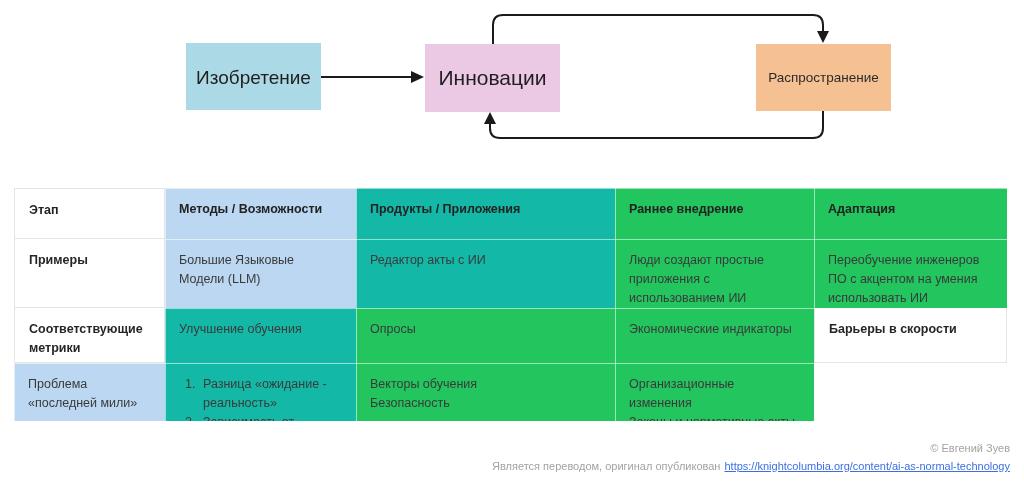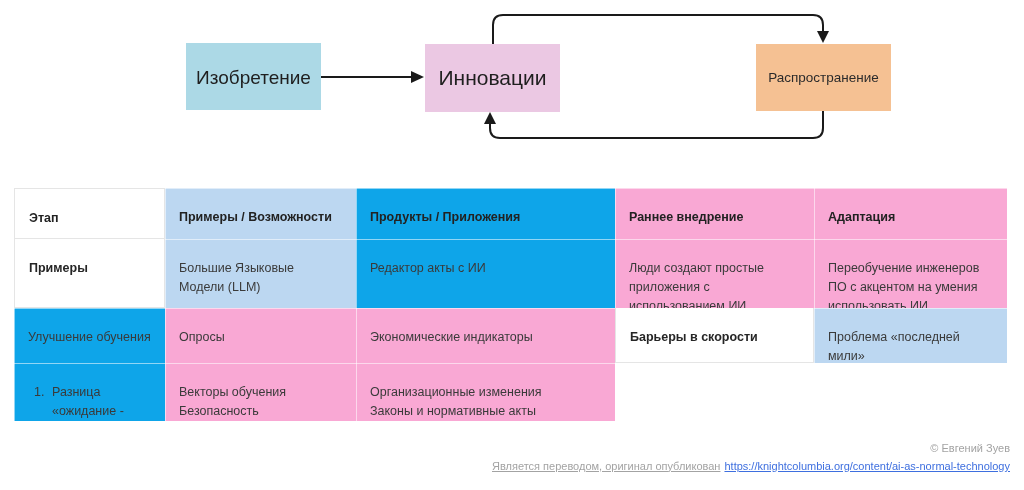--- a/index.html
+++ b/index.html
@@ -11,55 +11,55 @@
   .diagram-wrap svg { display: block; }
 
   
   .stages-table {
     position: absolute; left: 14px; top: 188px;
     display: grid;
     grid-template-columns: 151px 191px 259px 199px 193px;
     grid-template-rows: 51px 69px 55px 58px;
   }
   .cell {
-    padding: 20px 14px;
+    padding: 12px 14px;
     font-size: 12.5px;
     line-height: 1.5;
     color: #3a3a3a;
     overflow: hidden;
   }
   .cell.hdr { font-weight: 700; color: #222222; }
   .c-white {
     background: #ffffff;
     border-left: 1px solid #e5e5e5;
     border-right: 1px solid #e5e5e5;
     border-bottom: 1px solid #e5e5e5;
     font-weight: 700;
     color: #262626;
   }
   .c-white.first { border-top: 1px solid #e5e5e5; }
   .c-blue { background: #BCD7F1; }
-  .c-pink { background: #0ea5e9; }
-  .c-tan  { background: #f9a8d4; }
+  .c-pink { background: #14b8a6; }
+  .c-tan  { background: #22c55e; }
   .c-blue, .c-pink, .c-tan {
     box-shadow: inset 1px 0 0 rgba(255,255,255,0.55), inset 0 1px 0 rgba(255,255,255,0.55);
   }
   .cell ol { padding-left: 20px; }
   .cell ol li { padding-left: 4px; }
 
   
   .footer {
     position: absolute; right: 14px; top: 440px;
     text-align: right;
     font-size: 11px;
     color: #a3a3a3;
     line-height: 1.6;
   }
   .footer a { color: #3e6fdf; text-decoration: underline; }
-  .footer .note { margin-right: 4px; text-decoration: underline; }
+  .footer .note { margin-right: 4px; }
 </style>
 </head>
 <body>
 
 <div class="diagram-wrap">
   <svg width="1024" height="165" viewBox="0 0 1024 165" xmlns="http://www.w3.org/2000/svg">
 
     <rect x="186" y="43" width="135" height="67" fill="#ACD9E6"></rect>
     <rect x="425" y="44" width="135" height="68" fill="#EBC8E3"></rect>
     <rect x="756" y="44" width="135" height="67" fill="#F5C193"></rect>
@@ -75,31 +75,32 @@
 
     <text x="253.5" y="84" font-size="19" fill="#1f1f1f" text-anchor="middle" font-family="Liberation Sans, sans-serif">Изобретение</text>
     <text x="492.5" y="85" font-size="21" fill="#1f1f1f" text-anchor="middle" font-family="Liberation Sans, sans-serif">Инновации</text>
     <text x="823.5" y="82" font-size="13.5" fill="#2b2b2b" text-anchor="middle" font-family="Liberation Sans, sans-serif">Распространение</text>
   </svg>
 </div>
 
 <div class="stages-table">
 
   <div class="cell c-white first hdr">Этап</div>
-  <div class="cell c-blue  hdr">Примеры / Возможности</div>
+  <div class="cell c-blue  hdr">Методы / Возможности</div>
   <div class="cell c-pink  hdr">Продукты / Приложения</div>
   <div class="cell c-tan   hdr">Раннее внедрение</div>
   <div class="cell c-tan   hdr">Адаптация</div>
 
   <div class="cell c-white">Примеры</div>
   <div class="cell c-blue">Большие Языковые Модели (LLM)</div>
   <div class="cell c-pink">Редактор акты с ИИ</div>
   <div class="cell c-tan">Люди создают простые приложения с использованием ИИ</div>
   <div class="cell c-tan">Переобучение инженеров ПО с акцентом на умения использовать ИИ</div>
 
+  <div class="cell c-white">Соответствующие метрики</div>
   <div class="cell c-pink">Улучшение обучения</div>
   <div class="cell c-tan">Опросы</div>
   <div class="cell c-tan">Экономические индикаторы</div>
 
   <div class="cell c-white">Барьеры в скорости</div>
   <div class="cell c-blue">Проблема «последней мили»</div>
   <div class="cell c-pink">
     <ol>
       <li>Разница «ожидание - реальность»</li>
       <li>Зависимость от распространённости</li>

